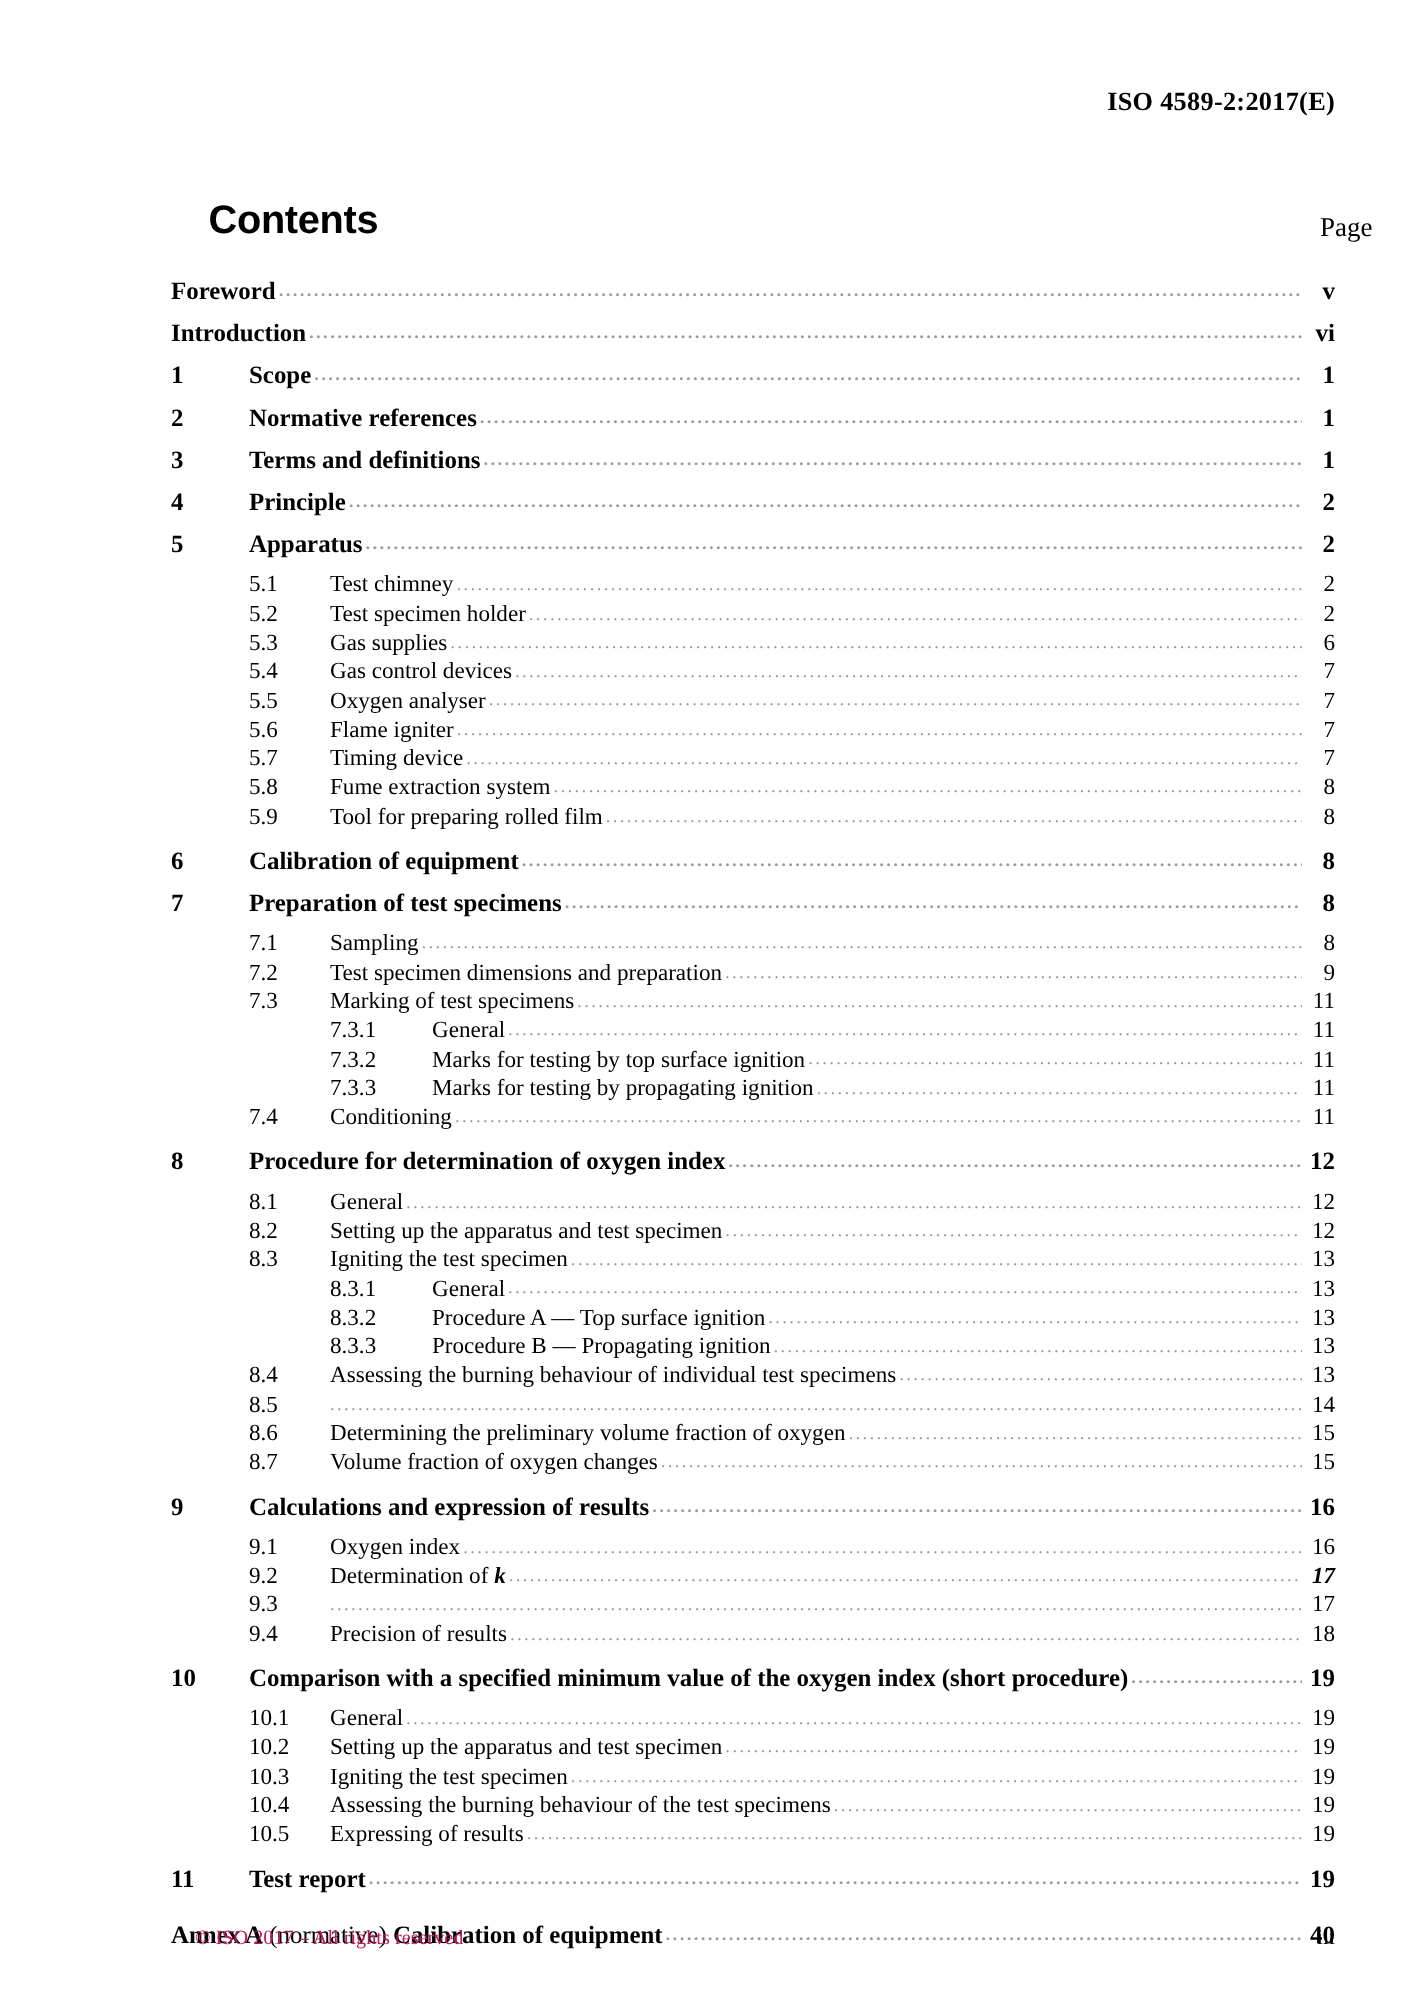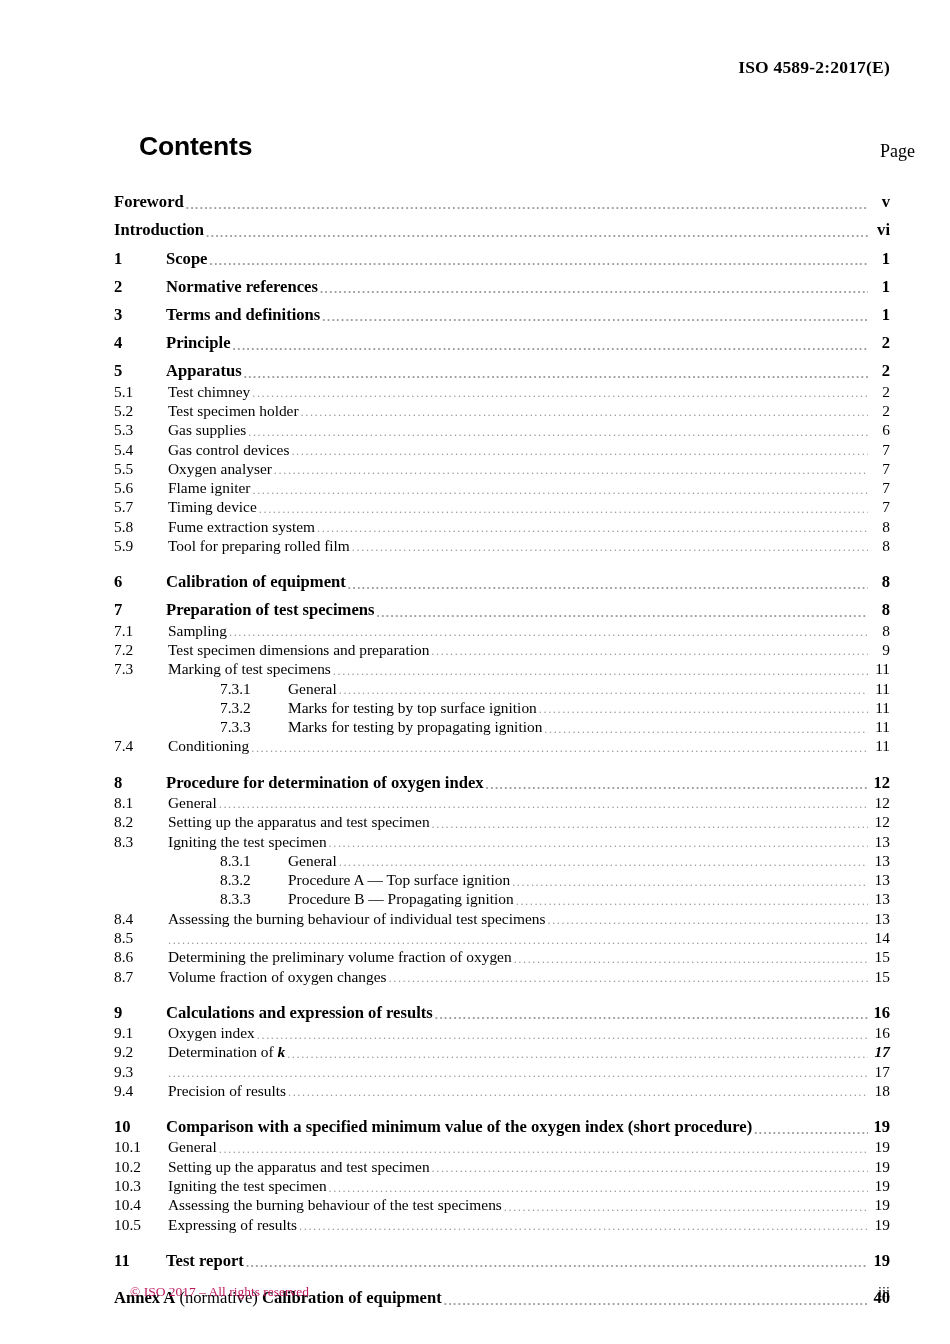--- a/index.html
+++ b/index.html
@@ -67,41 +67,41 @@
   
   .toc {
     position: absolute;
     left: 114px;
     top: 184px;
     width: 776px;
   }
 
   .toc-row {
     display: flex;
-    align-items: flex-end;
+    align-items: flex-start;
     width: 100%;
     white-space: nowrap;
   }
 
   
   .lvl1 { height: 28.2px; font-size: 16.6px; font-weight: bold; }
   .lvl2 { height: 19.3px; font-size: 15.4px; font-weight: normal; }
   .lvl3 { height: 19.3px; font-size: 15.4px; font-weight: normal; }
   .front { height: 28.2px; font-size: 16.6px; font-weight: bold; }
   .annex { height: 28.2px; font-size: 16.6px; font-weight: bold; }
 
   .gap-before { margin-top: 9px; }
 
   
   .num {
     flex: 0 0 auto;
     font-variant-numeric: lining-nums;
   }
   .lvl1 > .num { width: 52px; }
-  .lvl2 > .num { width: 54px; }
+  .lvl2 > .num { width: 54px; margin-left: 52px; }
   .lvl3 > .num { width: 68px; margin-left: 106px; }
 
   .label {
     flex: 0 0 auto;
     padding-right: 2px;
   }
 
   
   .leader {
     flex: 1 1 auto;

